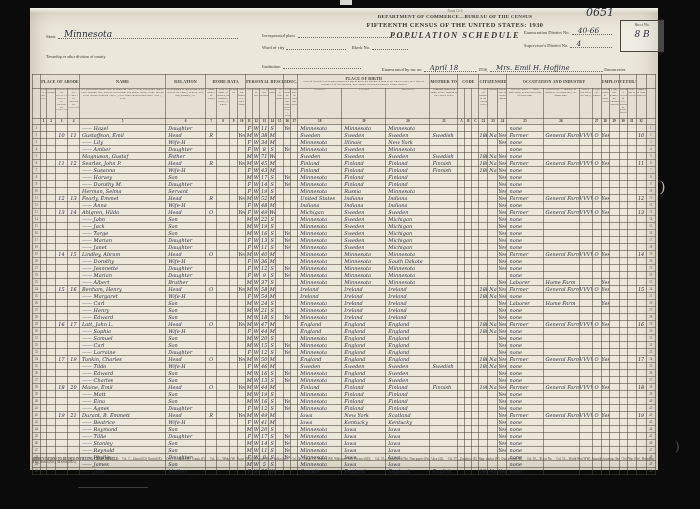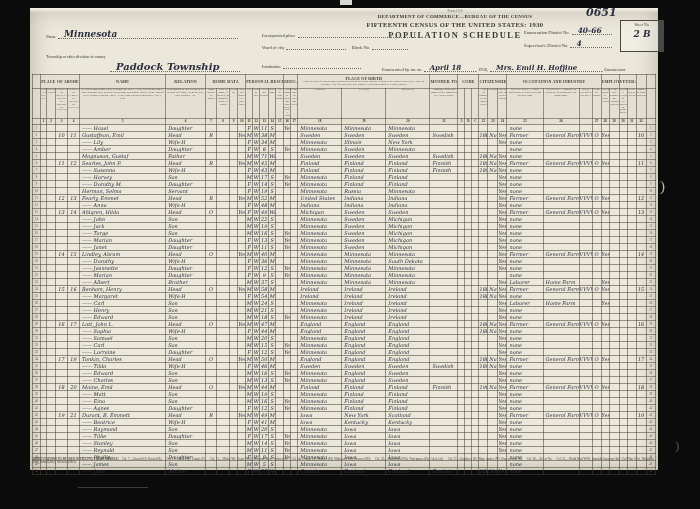--- a/index.html
+++ b/index.html
@@ -5,30 +5,30 @@
   html,body{margin:0;padding:0;}
   body{width:700px;height:509px;background:#0b0b0b;position:relative;overflow:hidden;
        font-family:"Liberation Serif",serif;color:#3b3a33;}
   .doc{position:absolute;left:30px;top:8px;width:628px;height:462px;background:#ebe7da;
        box-shadow:inset 0 0 22px rgba(95,88,70,.38);}
   .doc::before{content:"";position:absolute;left:0;top:0;right:0;height:5px;
        background:linear-gradient(#f7f5ec,rgba(247,245,236,0));}
   .abs{position:absolute;}
   .pr{color:#3e3c33;}
   .ctr{text-align:center;}
-  .hand{font-family:"DejaVu Serif",serif;font-style:italic;color:#2b2f40;white-space:nowrap;font-weight:bold;}
+  .hand{font-family:"DejaVu Serif",serif;font-style:italic;color:#2b2f40;white-space:nowrap;}
   .uline{border-bottom:1px dotted #6f6b5d;display:inline-block;position:relative;vertical-align:bottom;}
   .fl{font-size:5px;white-space:nowrap;}
   .fl .lbl{margin-right:2px;}
   .hv{position:absolute;left:6px;bottom:-1px;}
   
   .form-note{left:290px;top:1px;width:270px;font-size:3.5px;color:#6a675c;}
   .dept{left:275px;top:6px;width:300px;font-size:5px;font-weight:bold;letter-spacing:.3px;}
   .census{left:275px;top:13px;width:300px;font-size:6.5px;font-weight:bold;letter-spacing:.4px;}
-  .sched-title{left:275px;top:22px;width:300px;font-size:8.5px;font-weight:bold;letter-spacing:1.5px;}
+  .sched-title{left:275px;top:22px;width:300px;font-size:8.5px;font-weight:bold;letter-spacing:1.5px;font-style:italic;}
   .pageno{left:556px;top:-2px;font-size:11px;}
   .sheetbox{left:590px;top:12px;width:42px;height:30px;border:1px solid #4a483e;background:rgba(255,255,255,.25);}
   .sheetbox .sl{font-size:3.8px;text-align:center;margin-top:2px;}
   .sheetbox .sv{font-size:9px;text-align:center;margin-top:2px;}
   
   table{border-collapse:collapse;table-layout:fixed;}
   #census-table{position:absolute;left:2px;top:66px;width:624px;border:1.5px solid #3b3931;}
   th,td{border:1px solid rgba(72,68,55,.55);padding:0;overflow:hidden;white-space:nowrap;}
   thead th{background:rgba(223,218,202,.6);}
   .g .gl{font-size:4px;font-weight:bold;text-align:center;letter-spacing:.2px;}
@@ -63,23 +63,20 @@
   <div class="abs ctr form-note">Form 15-6</div>
   <div class="abs ctr dept">DEPARTMENT OF COMMERCE—BUREAU OF THE CENSUS</div>
   <div class="abs ctr census">FIFTEENTH CENSUS OF THE UNITED STATES: 1930</div>
   <div class="abs ctr sched-title">POPULATION SCHEDULE</div>
 
   
   <div class="abs fl" style="left:16px;top:21px;">
     <span class="lbl pr">State</span><span class="uline" style="width:180px;height:9px;"><span class="hand hv" style="font-size:9px;">Minnesota</span></span>
   </div>
   <div class="abs fl" style="left:16px;top:47px;font-size:4px;width:62px;white-space:normal;line-height:1.1;">Township or other division of county</div>
-  <div class="abs uline" style="left:80px;top:46px;width:130px;height:11px;">
-    <span class="hand hv" style="font-size:10px;">Paddock Township</span>
-  </div>
 
   
   <div class="abs fl" style="left:232px;top:23px;">
     <span class="lbl pr" style="font-size:4.5px;">Incorporated place</span><span class="uline" style="width:118px;height:6px;"></span>
   </div>
   <div class="abs fl" style="left:232px;top:35px;">
     <span class="lbl pr" style="font-size:4.5px;">Ward of city</span><span class="uline" style="width:60px;height:6px;"></span>
     <span class="lbl pr" style="font-size:4.5px;margin-left:4px;">Block No.</span><span class="uline" style="width:36px;height:6px;"></span>
   </div>
   <div class="abs fl" style="left:232px;top:54px;">
@@ -89,21 +86,21 @@
   
   <div class="abs hand pageno">0651</div>
   <div class="abs fl" style="left:494px;top:18px;">
     <span class="lbl pr" style="font-size:4.5px;">Enumeration District No.</span><span class="uline" style="width:40px;height:8px;"><span class="hand hv" style="font-size:7.5px;">40-66</span></span>
   </div>
   <div class="abs fl" style="left:494px;top:31px;">
     <span class="lbl pr" style="font-size:4.5px;">Supervisor's District No.</span><span class="uline" style="width:42px;height:8px;"><span class="hand hv" style="font-size:7.5px;">4</span></span>
   </div>
   <div class="abs sheetbox">
     <div class="sl pr">Sheet No.</div>
-    <div class="sv hand">2 B</div>
+    <div class="sv hand">8 B</div>
   </div>
   <div class="abs fl" style="left:352px;top:55px;">
     <span class="lbl pr" style="font-size:4.5px;">Enumerated by me on</span><span class="uline" style="width:52px;height:8px;"><span class="hand hv" style="font-size:7px;">April 18</span></span><span class="lbl pr" style="font-size:4.5px;">, 1930,</span><span class="uline" style="width:112px;height:8px;"><span class="hand hv" style="font-size:7px;">Mrs. Emil H. Hofjine</span></span><span class="lbl pr" style="font-size:4.5px;">, Enumerator</span>
   </div>
 
   
   <table id="census-table">
     <colgroup id="cols">
         <col style="width: 8px;">
         <col style="width: 6px;">

